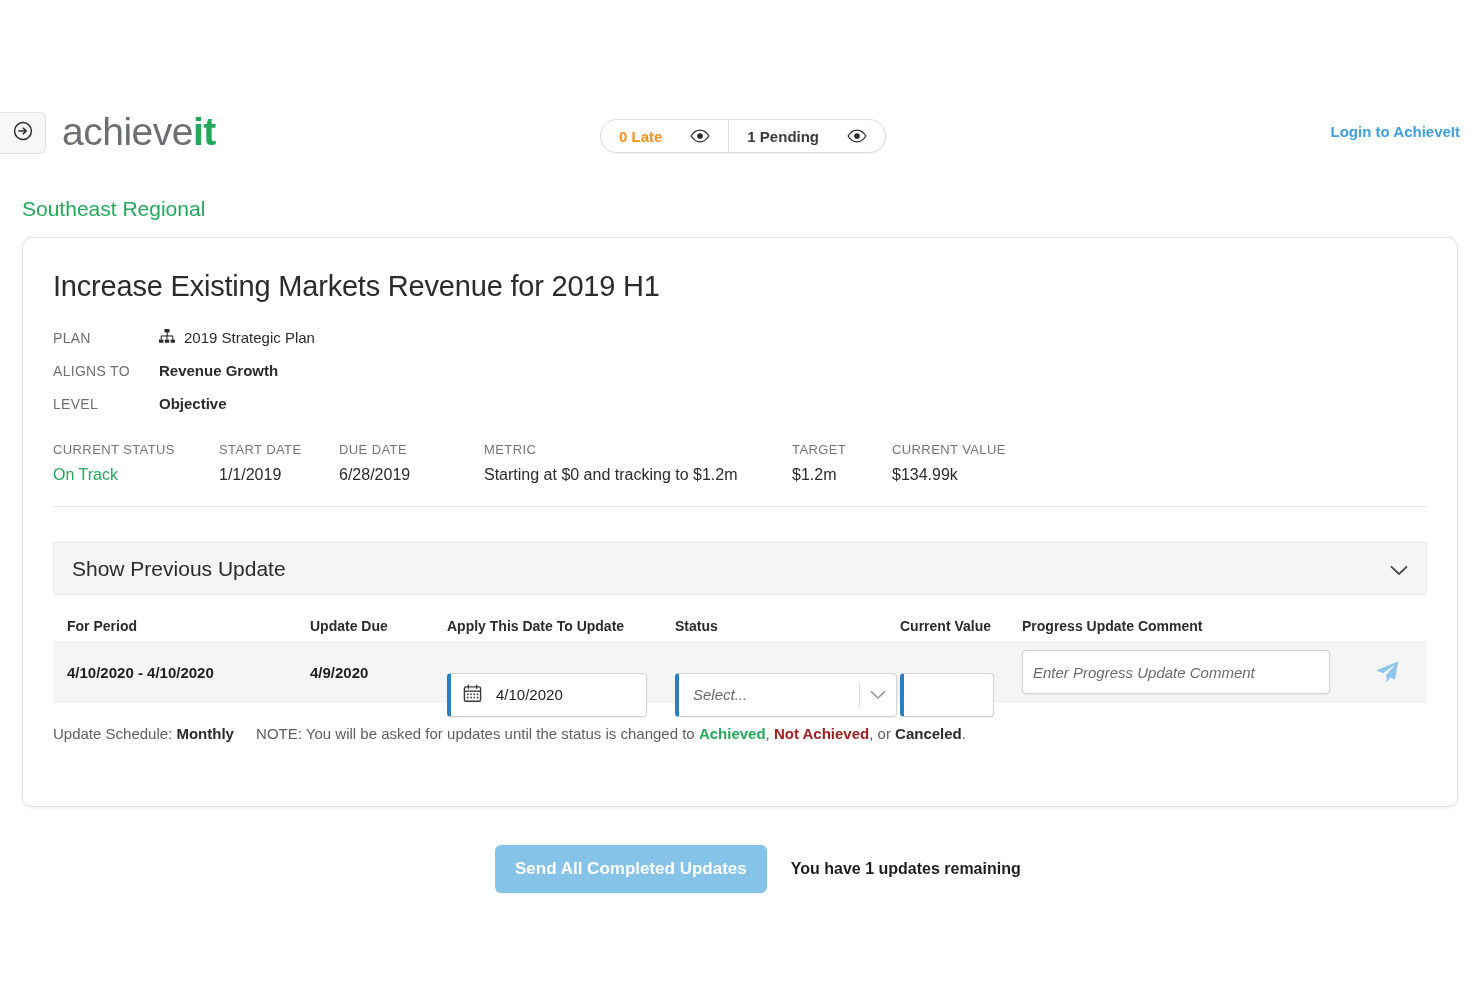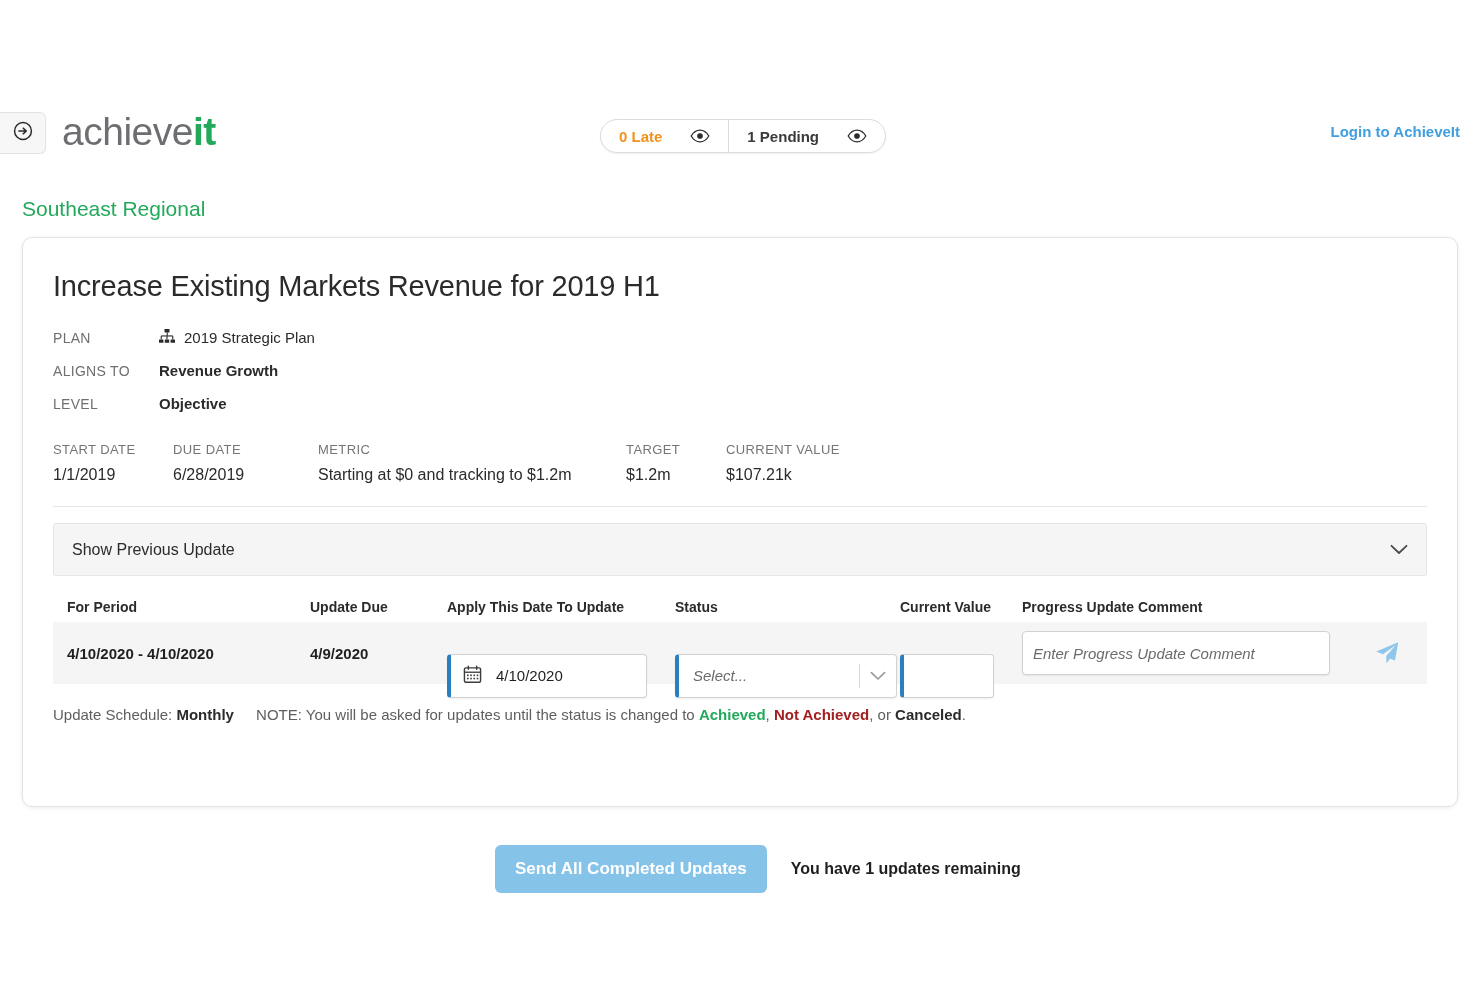--- a/index.html
+++ b/index.html
@@ -157,31 +157,31 @@
   .stat-value.ontrack { color: #22a95a; }
   .s-status { width: 166px; }
   .s-start  { width: 120px; }
   .s-due    { width: 145px; }
   .s-metric { width: 308px; }
   .s-target { width: 100px; }
   .s-current{ width: 180px; }
 
   
   .prev-bar {
-    margin-top: 16px;
+    margin-top: 35px;
     height: 53px;
     background: #f5f5f5;
     border: 1px solid #e6e6e6;
     border-radius: 3px;
     display: flex;
     align-items: center;
     justify-content: space-between;
     padding: 0 18px;
     cursor: pointer;
-    font-size: 16px;
+    font-size: 21px;
     color: #2b2b2b;
   }
 
   
   .update-table { margin-top: 16px; }
   .uhead {
     display: flex;
     align-items: center;
     height: 30px;
     font-size: 14px;
@@ -359,39 +359,43 @@
         <div class="meta-val bold">Revenue Growth</div>
       </div>
 
       <div class="meta-row">
         <div class="meta-key">LEVEL</div>
         <div class="meta-val bold">Objective</div>
       </div>
     </div>
 
     <div class="stats-row">
+      <div class="stat s-status">
+        <div class="stat-label">CURRENT STATUS</div>
+        <div class="stat-value ontrack">On Track</div>
+      </div>
       <div class="stat s-start">
         <div class="stat-label">START DATE</div>
         <div class="stat-value">1/1/2019</div>
       </div>
       <div class="stat s-due">
         <div class="stat-label">DUE DATE</div>
         <div class="stat-value">6/28/2019</div>
       </div>
       <div class="stat s-metric">
         <div class="stat-label">METRIC</div>
         <div class="stat-value">Starting at $0 and tracking to $1.2m</div>
       </div>
       <div class="stat s-target">
         <div class="stat-label">TARGET</div>
         <div class="stat-value">$1.2m</div>
       </div>
       <div class="stat s-current">
         <div class="stat-label">CURRENT VALUE</div>
-        <div class="stat-value">$107.21k</div>
+        <div class="stat-value">$134.99k</div>
       </div>
     </div>
 
     <div class="prev-bar">
       <span>Show Previous Update</span>
       <span>
         <svg width="18" height="11" viewBox="0 0 18 11" fill="none" stroke="#4a4a4a" stroke-width="1.8" stroke-linecap="round" stroke-linejoin="round">
           <path d="M1.5 1.8 L9 9 L16.5 1.8"></path>
         </svg>
       </span>

